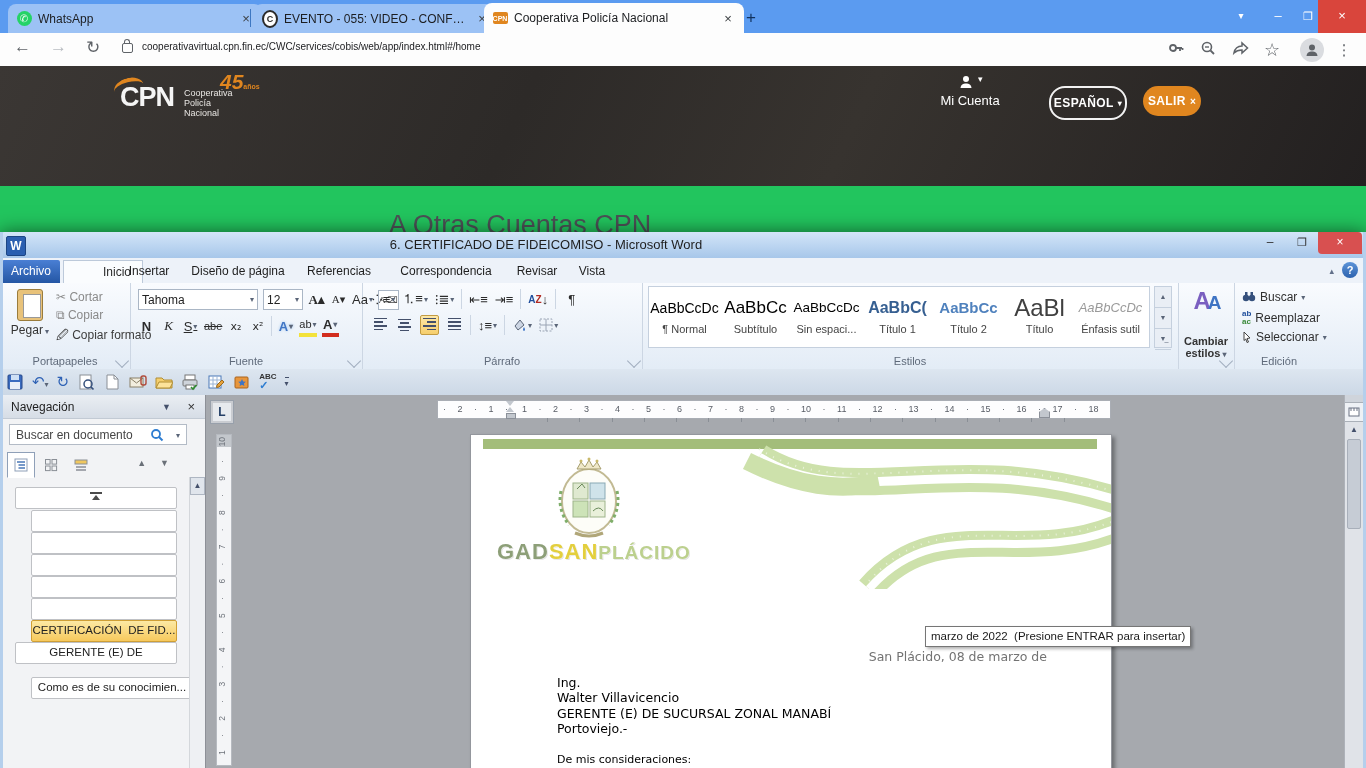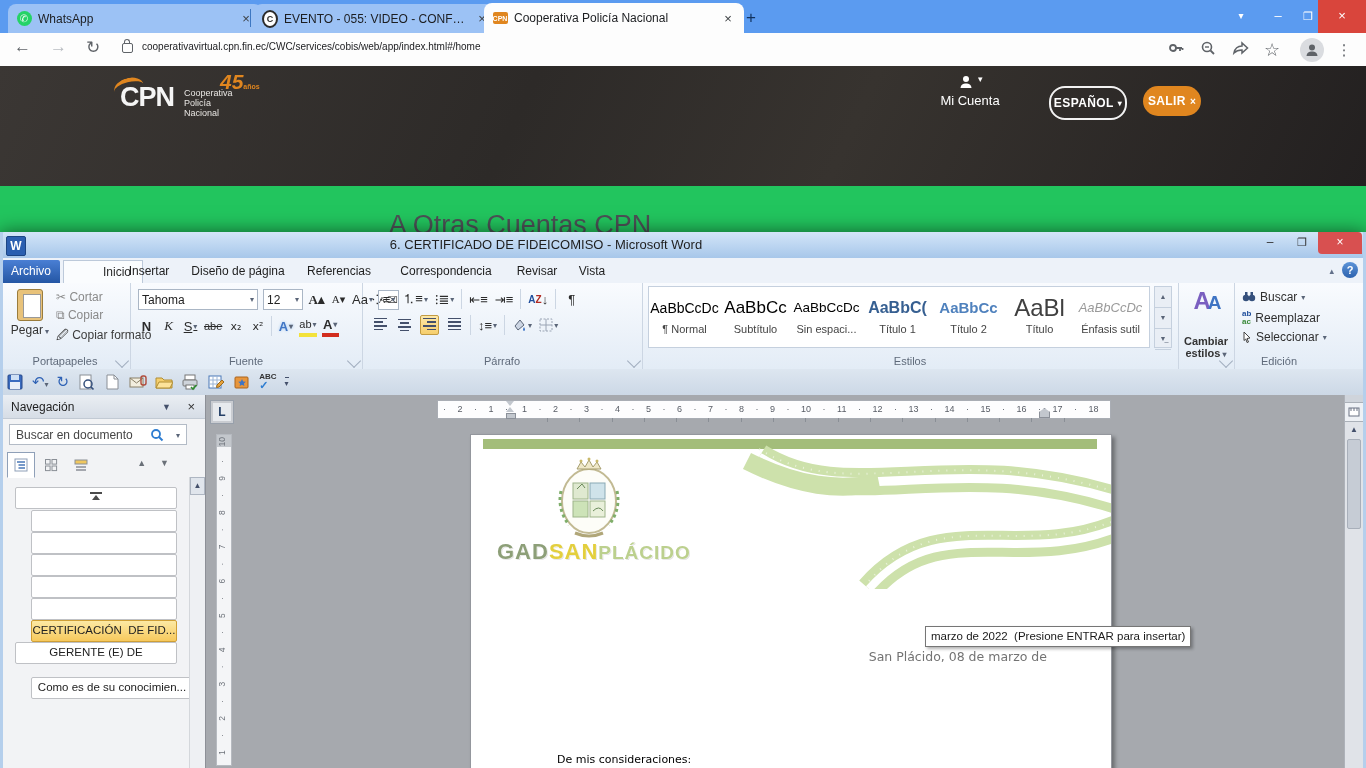--- a/index.html
+++ b/index.html
@@ -662,20 +662,26 @@
           <path d="M14 38 q-4 18 8 34" fill="none" stroke="#7fae6a" stroke-width="3" stroke-dasharray="3 3"></path>
           <path d="M70 38 q4 18 -8 34" fill="none" stroke="#7fae6a" stroke-width="3" stroke-dasharray="3 3"></path>
           <path d="M28 80 q14 6 28 0" fill="none" stroke="#b0a678" stroke-width="3"></path>
         </svg>
 
         <div class="gadlogo">
           <span class="gad1">GAD</span><span class="gad2">SAN</span><span class="gad3">PLÁCIDO</span>
         </div>
 
         <div class="docdate">San Plácido, 08 de marzo de</div>
+        <div class="docblock">
+          <div>Ing.</div>
+          <div>Walter Villavicencio</div>
+          <div>GERENTE (E) DE SUCURSAL ZONAL MANABÍ</div>
+          <div>Portoviejo.-</div>
+        </div>
         <div class="docsal">De mis consideraciones:</div>
       </div>
 
       <div class="tooltip pre">marzo de 2022  (Presione ENTRAR para insertar)</div>
 
       <div class="vscroll">
         <div class="vs-split"></div>
         <div class="vs-ruler">
           <svg width="12" height="12" viewBox="0 0 12 12">
               <rect x="1" y="2" width="10" height="8" fill="#fff" stroke="#6a7383"></rect>

